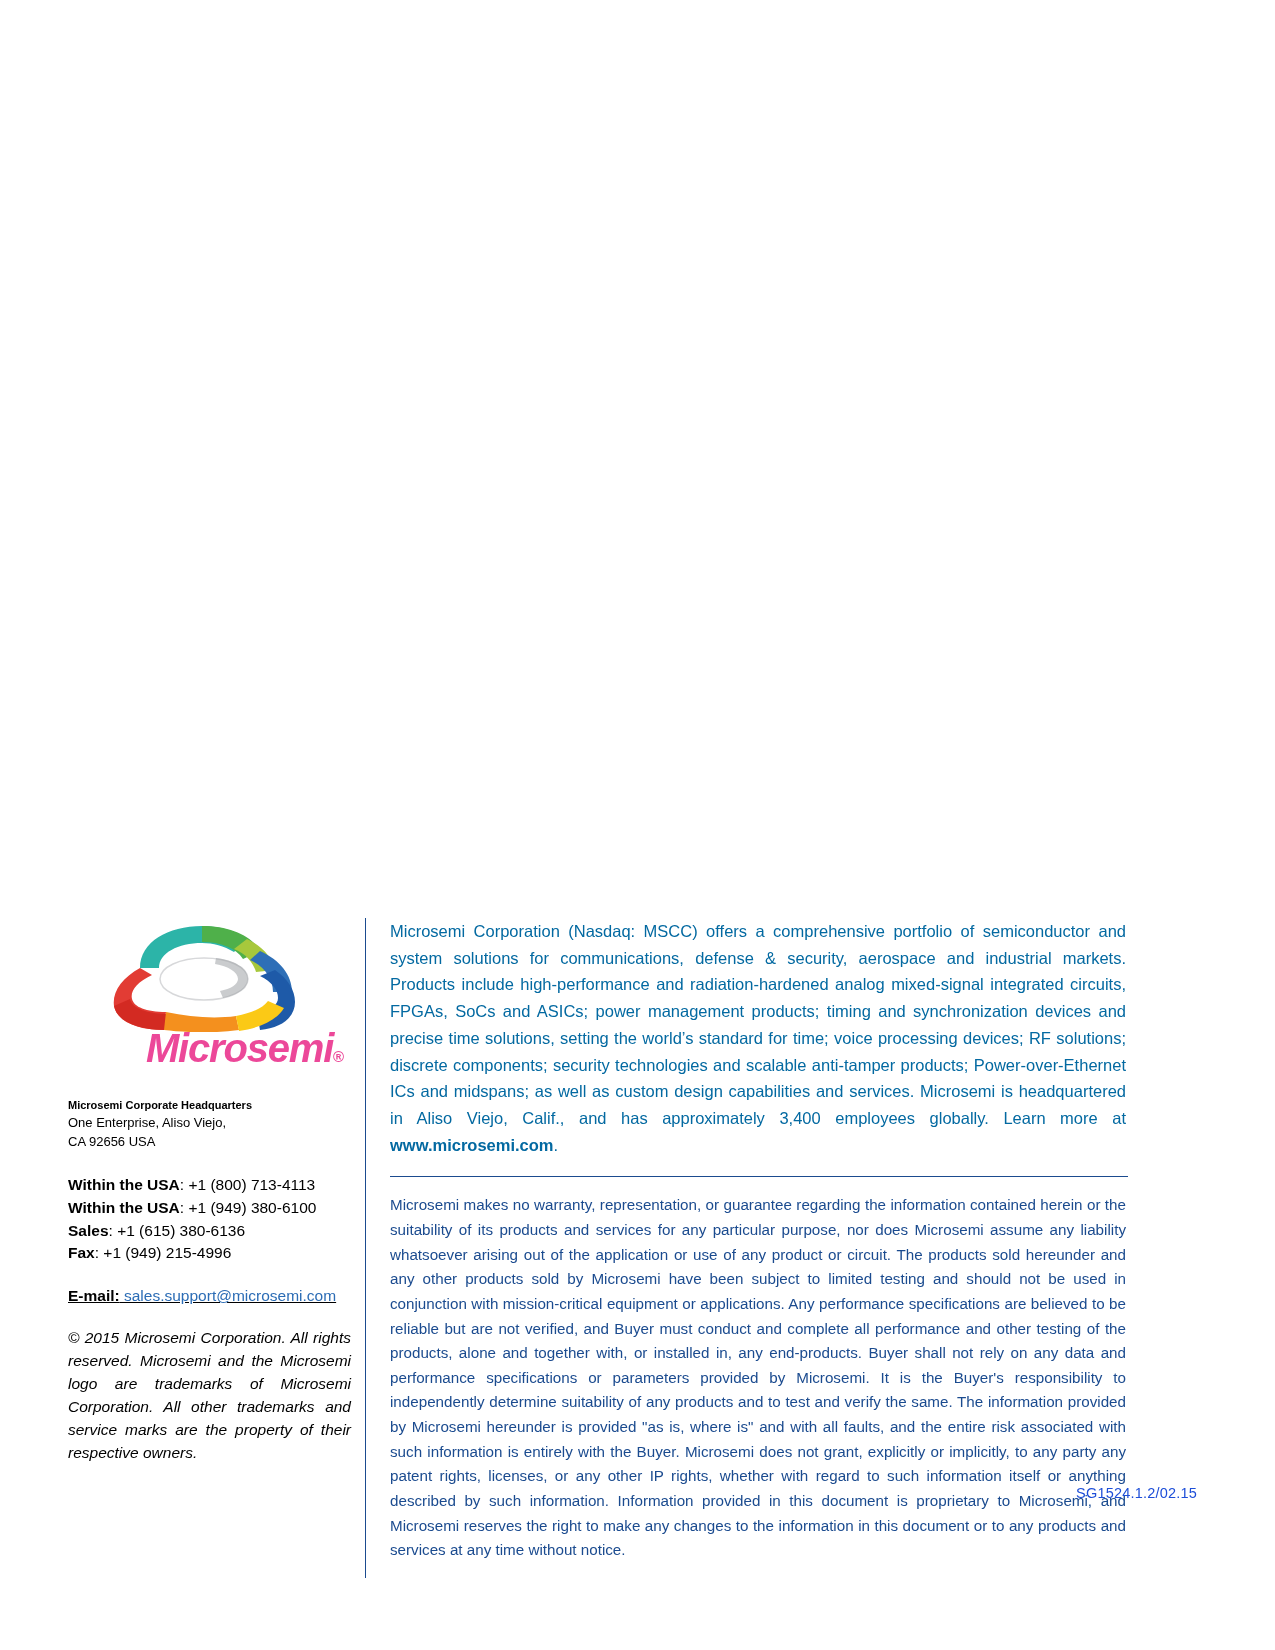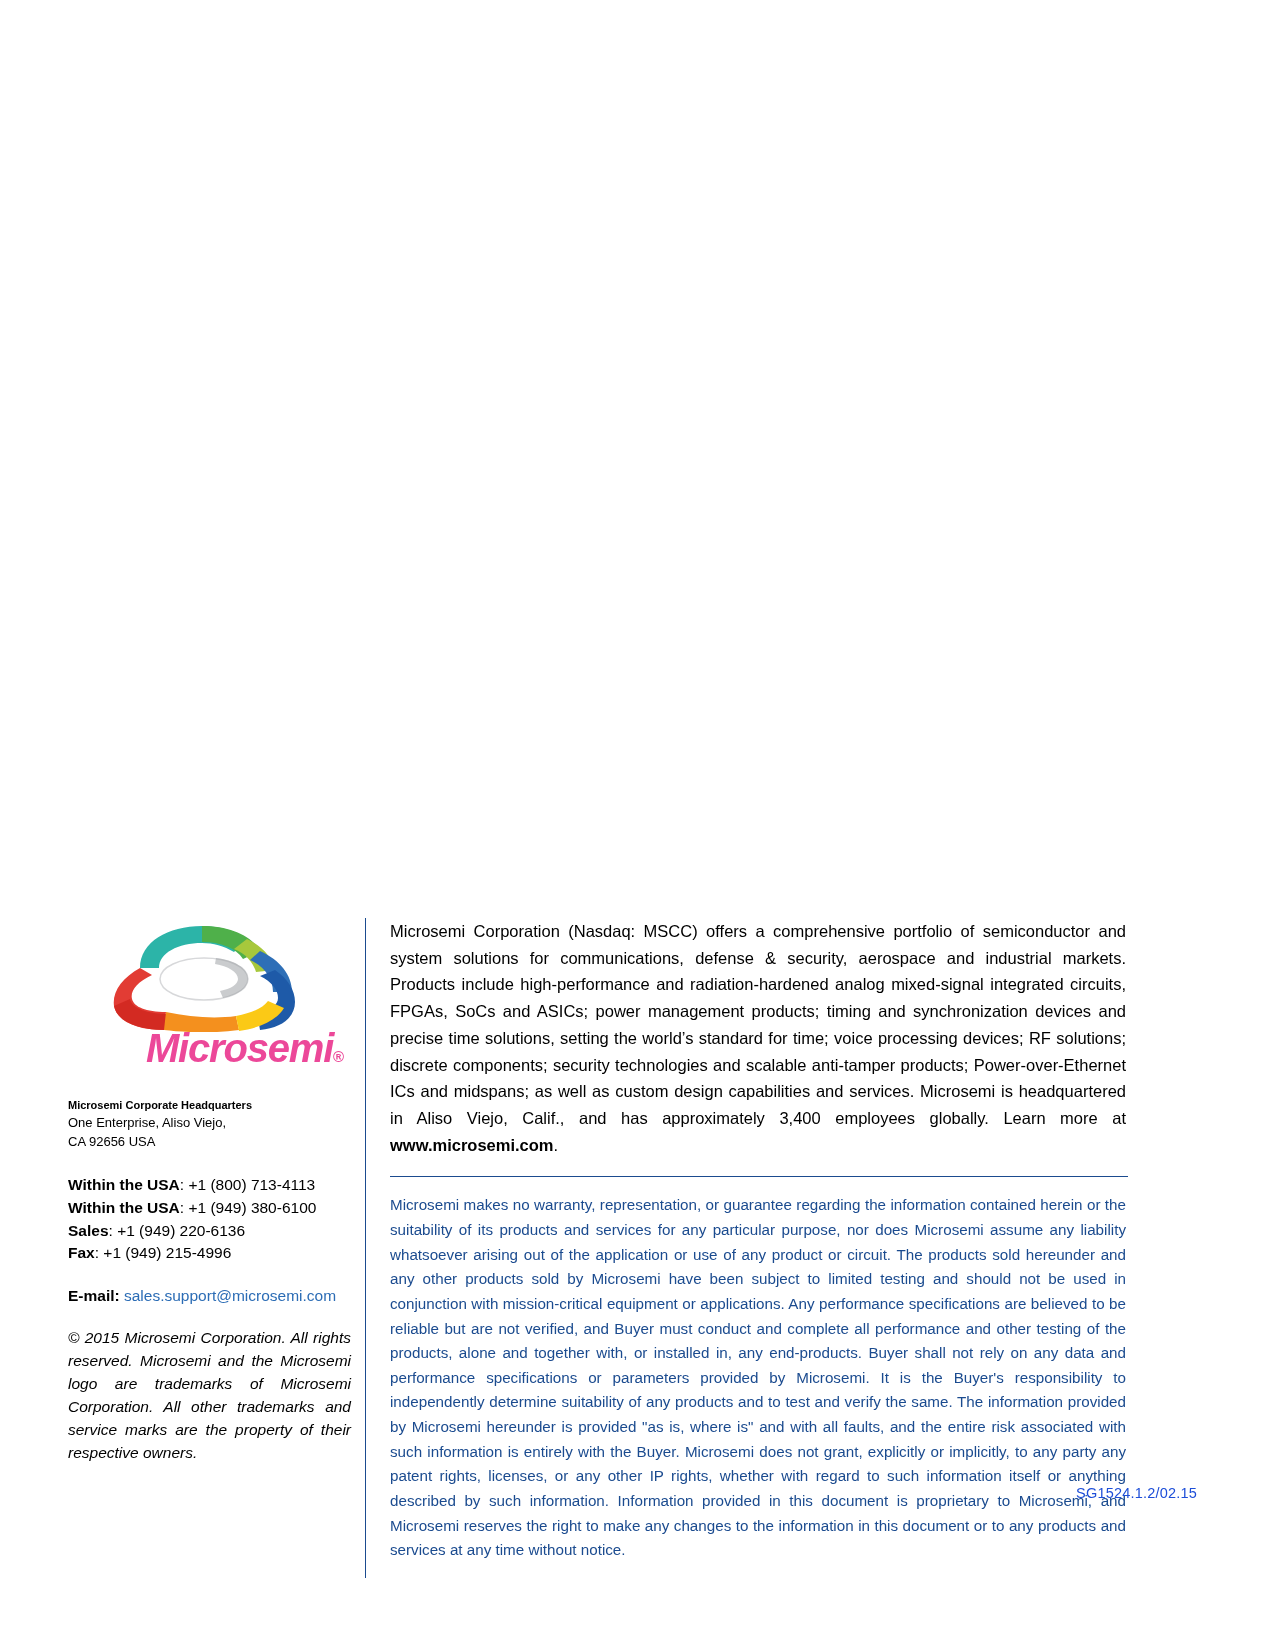--- a/index.html
+++ b/index.html
@@ -90,39 +90,40 @@
   .contact {
     font-size: 15.5px;
     line-height: 1.48;
     margin-top: 22px;
   }
   .contact b { font-weight: bold; }
 
   .email-line {
     font-size: 15.5px;
     margin-top: 22px;
+    text-decoration: underline;
   }
   .email-line b { font-weight: bold; }
   .email-link {
     color: #2b6cb5;
     text-decoration: none;
   }
 
   .copyright {
     font-size: 15.5px;
     line-height: 1.48;
     margin-top: 22px;
     text-align: justify;
     width: 283px;
     font-style: italic;
   }
 
   
   .blurb {
-    color: #000000;
+    color: #0369a1;
     font-size: 16.5px;
     line-height: 1.62;
     text-align: justify;
     margin: 0 0 0 0;
     padding-right: 2px;
   }
   .blurb .bold-link {
     font-weight: bold;
   }
 
@@ -184,21 +185,21 @@
         <div class="logo-text"><span>Microsemi</span><span class="reg">®</span></div>
       </div>
 
       <div class="hq-title">Microsemi Corporate Headquarters</div>
       <div class="addr">One Enterprise, Aliso Viejo,</div>
       <div class="addr">CA 92656 USA</div>
 
       <div class="contact">
         <div><b>Within the USA</b><span>: +1 (800) 713-4113</span></div>
         <div><b>Within the USA</b><span>: +1 (949) 380-6100</span></div>
-        <div><b>Sales</b><span>: +1 (949) 220-6136</span></div>
+        <div><b>Sales</b><span>: +1 (615) 380-6136</span></div>
         <div><b>Fax</b><span>: +1 (949) 215-4996</span></div>
       </div>
 
       <div class="email-line">
         <b>E-mail:</b>
         <a class="email-link" href="#">sales.support@microsemi.com</a>
       </div>
 
       <div class="copyright">© 2015 Microsemi Corporation. All rights reserved. Microsemi and the Microsemi logo are trademarks of Microsemi Corporation. All other trademarks and service marks are the property of their respective owners.</div>
     </div>

